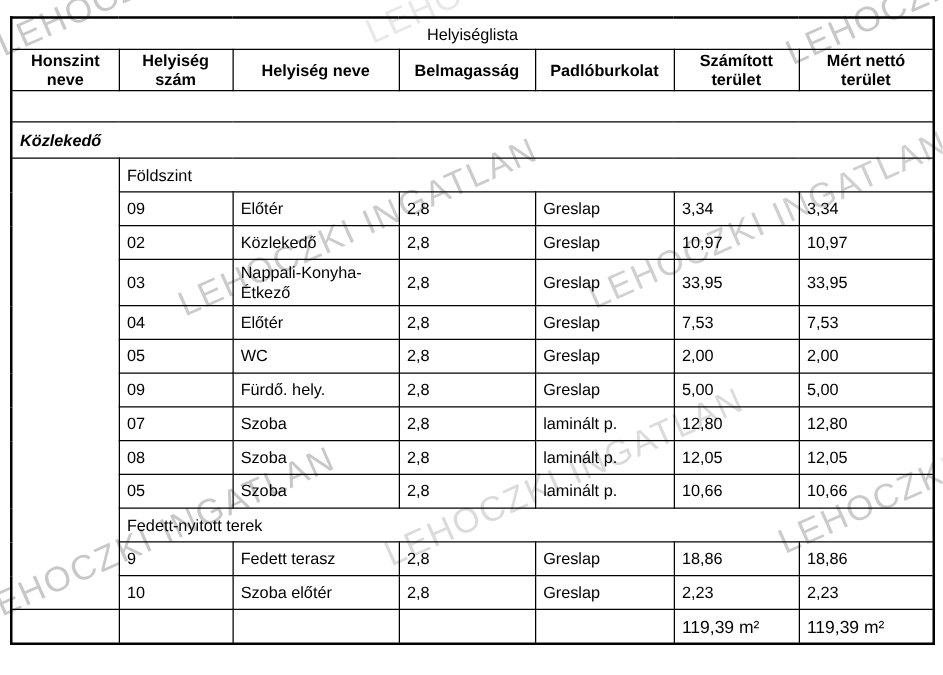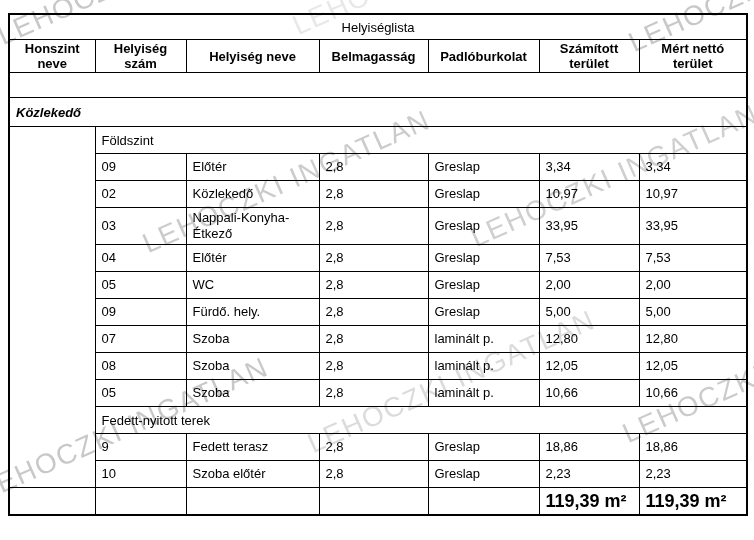--- a/index.html
+++ b/index.html
@@ -32,21 +32,21 @@
   tr.title-row td{font-weight:normal;text-align:center;height:20px;font-size:13px}
   .roomlist th{
     font-weight:bold;text-align:center;height:28px;
     line-height:15px;padding:1px 3px;font-size:13px;
   }
   tr.empty-row td{height:20px}
   tr.floor-row td{font-weight:bold;font-style:italic;height:24px}
   tr.section-row td{height:22px}
   tr.data-row td{height:22px;line-height:16px}
   tr.total-row td{height:22px}
-  tr.total-row td.total-val{font-weight:bold;font-size:18px}
+  tr.total-row td.total-val{font-weight:normal;font-size:14px}
 </style>
 </head>
 <body>
 
 <div class="wm-layer">
   <span class="wm o85" style="left:5px;top:22px">LEHOCZKI INGATLAN</span>
   <span class="wm o35" style="left:300px;top:12px">LEHOCZKI INGATLAN</span>
   <span class="wm o85" style="left:636px;top:29px">LEHOCZKI INGATLAN</span>
   <span class="wm o80" style="left:150px;top:230px">LEHOCZKI INGATLAN</span>
   <span class="wm o75" style="left:478px;top:224px">LEHOCZKI INGATLAN</span>

